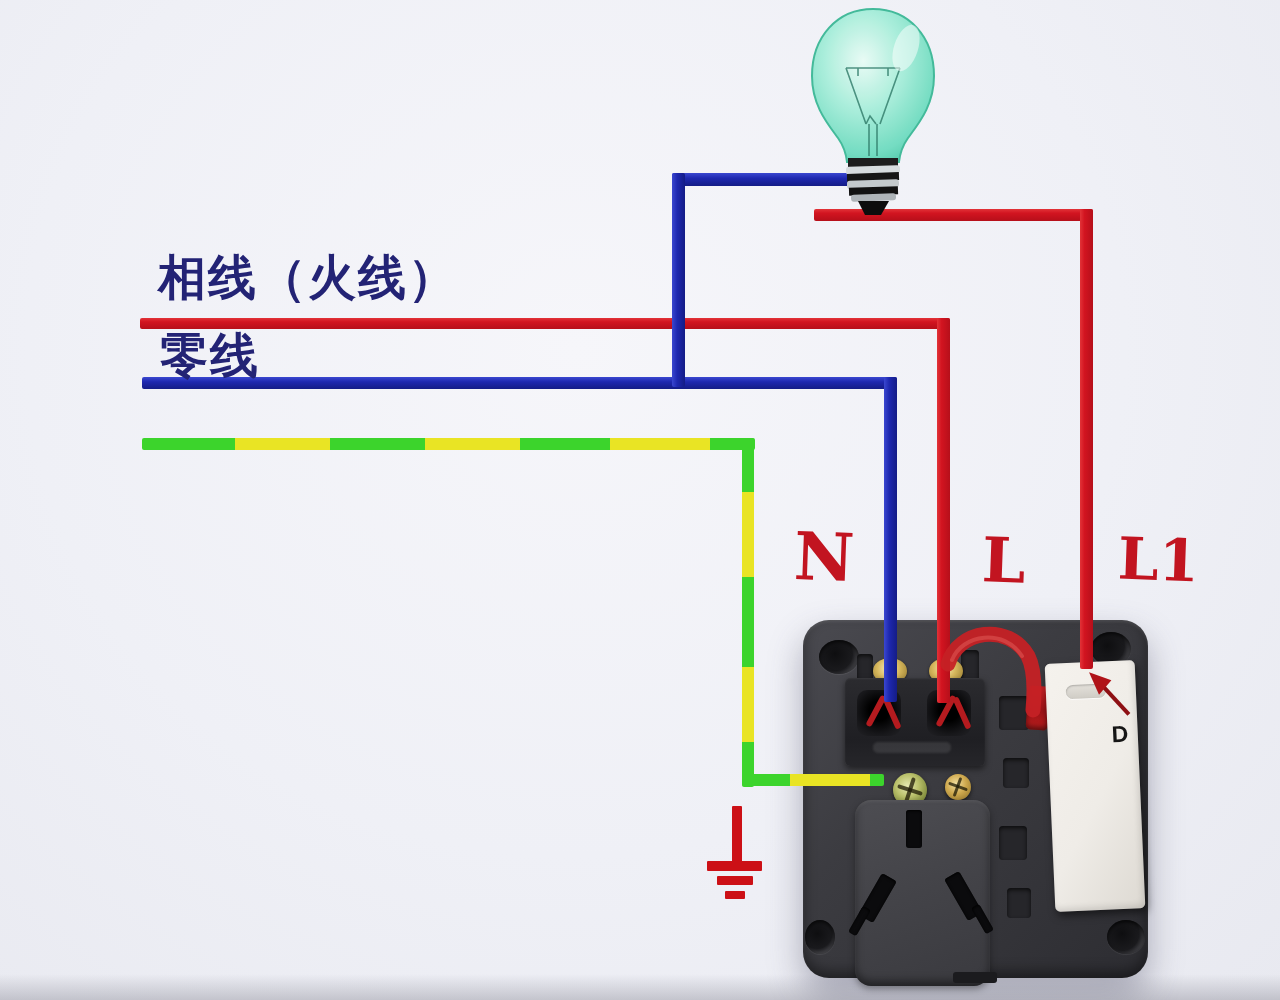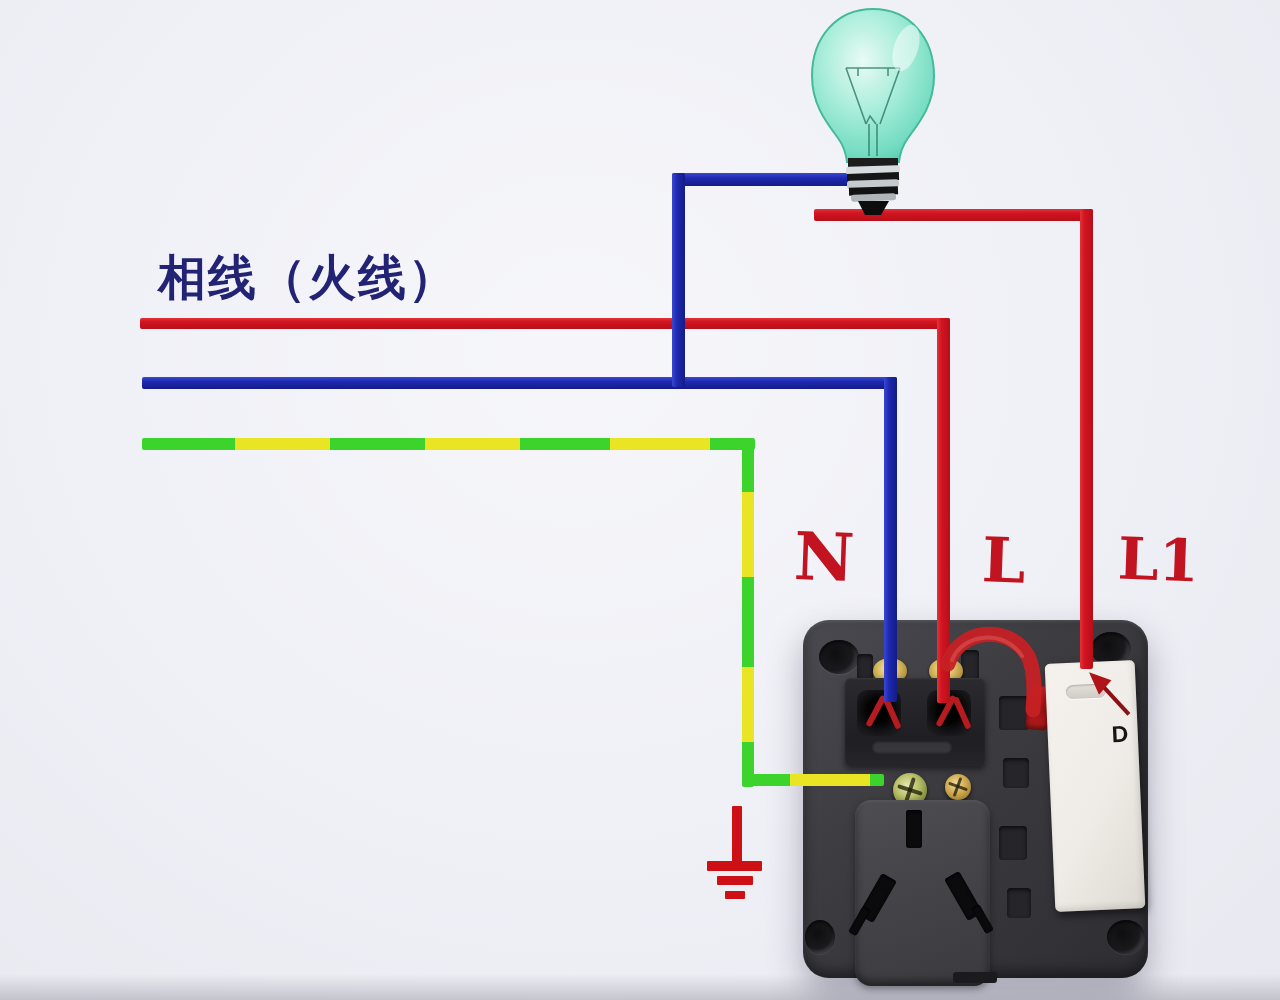--- a/index.html
+++ b/index.html
@@ -92,20 +92,21 @@
     background:linear-gradient(to right,#3cd42c 0 48px,#e9e424 48px 128px,#3cd42c 128px 142px);"></div>
 
   <div>
     <div class="gnd" style="left:732px;top:806px;width:10px;height:60px;"></div>
     <div class="gnd" style="left:707px;top:861px;width:55px;height:10px;"></div>
     <div class="gnd" style="left:717px;top:876px;width:36px;height:9px;"></div>
     <div class="gnd" style="left:725px;top:891px;width:20px;height:8px;"></div>
   </div>
 
   <div class="cn" style="left:158px;top:246px;">相线（火线）</div>
+  <div class="cn" style="left:160px;top:324px;">零线</div>
 
   <div class="term" style="left:794px;top:518px;font-size:66px;transform:rotate(2deg);">N</div>
   <div class="term" style="left:982px;top:524px;font-size:62px;transform:rotate(2deg);">L</div>
   <div class="term" style="left:1118px;top:526px;font-size:58px;transform:rotate(2deg);">L1</div>
 
   <svg class="abs z6" style="left:806px;top:6px;" width="134" height="210" viewBox="0 0 134 210">
     <defs>
       <radialGradient id="glass" cx="42%" cy="34%" r="78%">
         <stop offset="0%" stop-color="#e9fcf5"></stop>
         <stop offset="40%" stop-color="#aaeedb"></stop>

